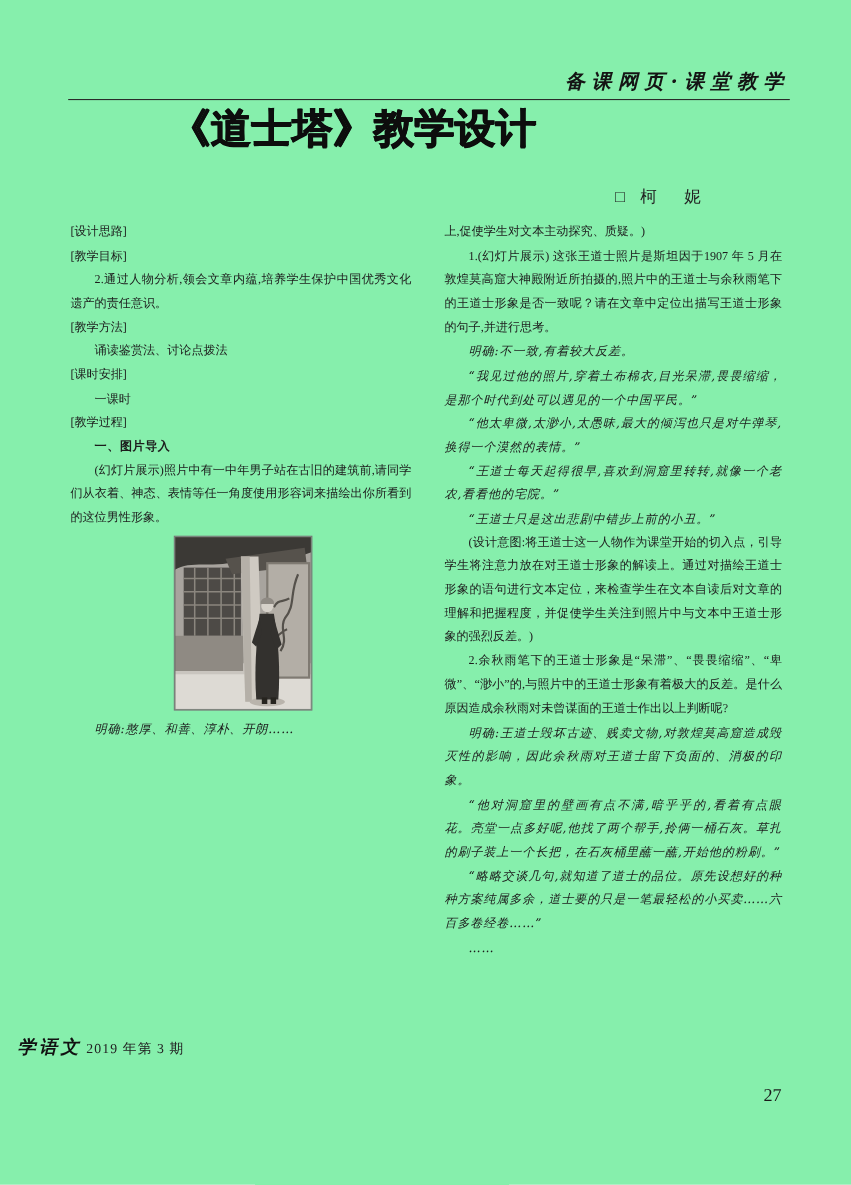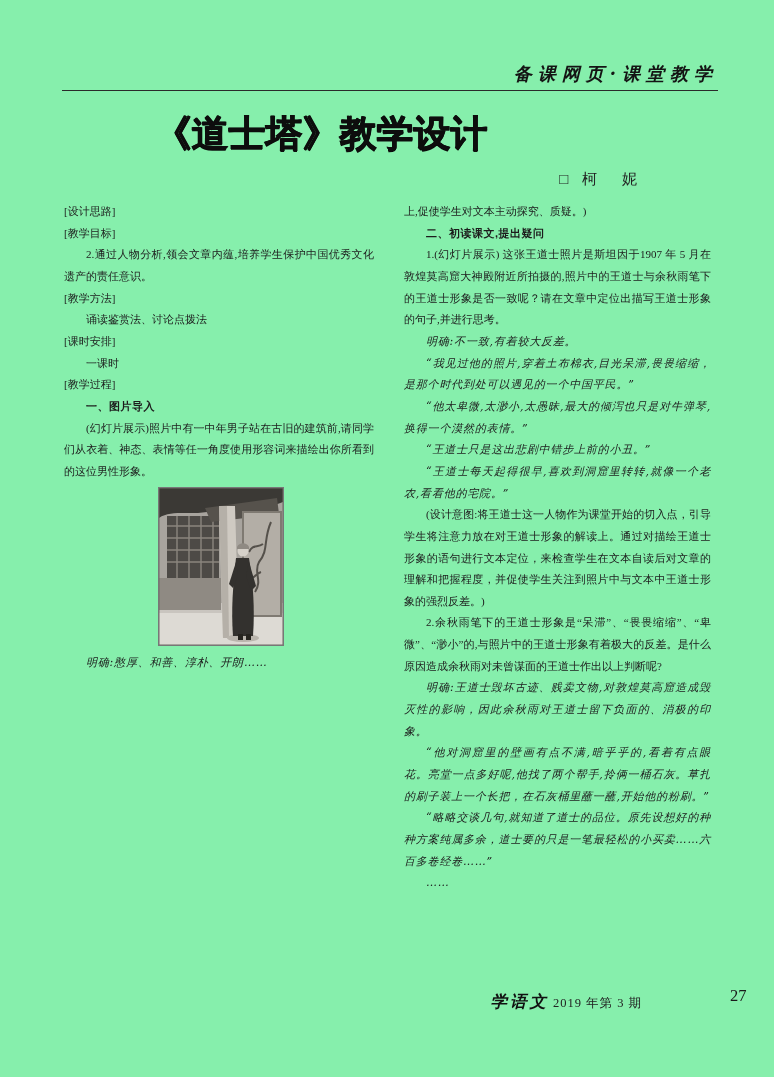--- a/index.html
+++ b/index.html
@@ -18,21 +18,21 @@
     font-family:"DejaVu Serif", serif;
     font-style:italic;font-weight:bold;
     font-size:18px;letter-spacing:6px;
     color:#141414;white-space:nowrap;
   }
   .header-rule{
     position:absolute;left:62px;top:90px;width:656px;height:0;
     border-top:1.6px solid #2a2a2a;
   }
   
-  .title-wrap{position:absolute;left:0;top:109px;width:642px;text-align:center;}
+  .title-wrap{position:absolute;left:0;top:92px;width:642px;text-align:center;}
   .doc-title{
     font-family:"DejaVu Sans", sans-serif;
     font-weight:900;font-size:37px;letter-spacing:0px;
     color:#0d0d0d;
     text-shadow:0.6px 0 #0d0d0d, -0.6px 0 #0d0d0d, 0 0.6px #0d0d0d;
   }
   .author-wrap{position:absolute;left:0;top:170px;width:642px;text-align:right;}
   .doc-author{font-size:15px;letter-spacing:5px;color:#222;}
   
   .col{
@@ -60,31 +60,31 @@
   }
   
   .photo-box{
     display:block;width:124px;height:157px;
     margin:5px 0 7px 95px;
     background:#9a9a9a;
     outline:1px solid #777;
   }
   
   .footer{
-    position:absolute;left:0;top:991px;width:642px;
-    text-align:right;white-space:nowrap;
+    position:absolute;left:0;top:941px;width:642px;
+    text-align:left;white-space:nowrap;padding-left:16px;
   }
   .journal-name{
     font-family:"DejaVu Serif", serif;
     font-style:italic;font-weight:bold;
     font-size:16.5px;letter-spacing:3px;color:#111;
   }
   .journal-issue{font-size:12.5px;letter-spacing:1px;color:#222;}
   .page-number{
-    position:absolute;left:730px;top:986px;
+    position:absolute;left:694px;top:986px;
     font-size:16.5px;font-family:"Liberation Serif", serif;color:#1a1a1a;
   }
 </style>
 </head>
 <body>
 
 <div class="page">
 
   <div class="header-right">备课网页·课堂教学</div>
   <div class="header-rule"></div>
@@ -151,27 +151,26 @@
         <rect x="87" y="146" width="5" height="6" fill="#26241f"></rect>
       </g>
 
       <rect x="0" y="0" width="124" height="157" fill="none" stroke="#6e6a64" stroke-width="1"></rect>
     </svg>
   </span>
       <p class="kai">明确:憨厚、和善、淳朴、开朗……</p>
     </div>
   <div class="col col-right">
       <p class="plain">上,促使学生对文本主动探究、质疑。)</p>
-      <p class="heading">二、初读课文,提出疑问</p>
       <p class="indent">1.(幻灯片展示) 这张王道士照片是斯坦因于1907 年 5 月在敦煌莫高窟大神殿附近所拍摄的,照片中的王道士与余秋雨笔下的王道士形象是否一致呢？请在文章中定位出描写王道士形象的句子,并进行思考。</p>
       <p class="kai">明确:不一致,有着较大反差。</p>
       <p class="kai">“我见过他的照片,穿着土布棉衣,目光呆滞,畏畏缩缩，是那个时代到处可以遇见的一个中国平民。”</p>
       <p class="kai">“他太卑微,太渺小,太愚昧,最大的倾泻也只是对牛弹琴,换得一个漠然的表情。”</p>
+      <p class="kai">“王道士每天起得很早,喜欢到洞窟里转转,就像一个老农,看看他的宅院。”</p>
       <p class="kai">“王道士只是这出悲剧中错步上前的小丑。”</p>
-      <p class="kai">“王道士每天起得很早,喜欢到洞窟里转转,就像一个老农,看看他的宅院。”</p>
       <p class="indent">(设计意图:将王道士这一人物作为课堂开始的切入点，引导学生将注意力放在对王道士形象的解读上。通过对描绘王道士形象的语句进行文本定位，来检查学生在文本自读后对文章的理解和把握程度，并促使学生关注到照片中与文本中王道士形象的强烈反差。)</p>
       <p class="indent">2.余秋雨笔下的王道士形象是“呆滞”、“畏畏缩缩”、“卑微”、“渺小”的,与照片中的王道士形象有着极大的反差。是什么原因造成余秋雨对未曾谋面的王道士作出以上判断呢?</p>
       <p class="kai">明确:王道士毁坏古迹、贱卖文物,对敦煌莫高窟造成毁灭性的影响，因此余秋雨对王道士留下负面的、消极的印象。</p>
       <p class="kai">“他对洞窟里的壁画有点不满,暗乎乎的,看着有点眼花。亮堂一点多好呢,他找了两个帮手,拎俩一桶石灰。草扎的刷子装上一个长把，在石灰桶里蘸一蘸,开始他的粉刷。”</p>
       <p class="kai">“略略交谈几句,就知道了道士的品位。原先设想好的种种方案纯属多余，道士要的只是一笔最轻松的小买卖……六百多卷经卷……”</p>
       <p class="kai">……</p>
     </div>
 
   <div class="footer">
     <span class="journal-name">学语文</span>

